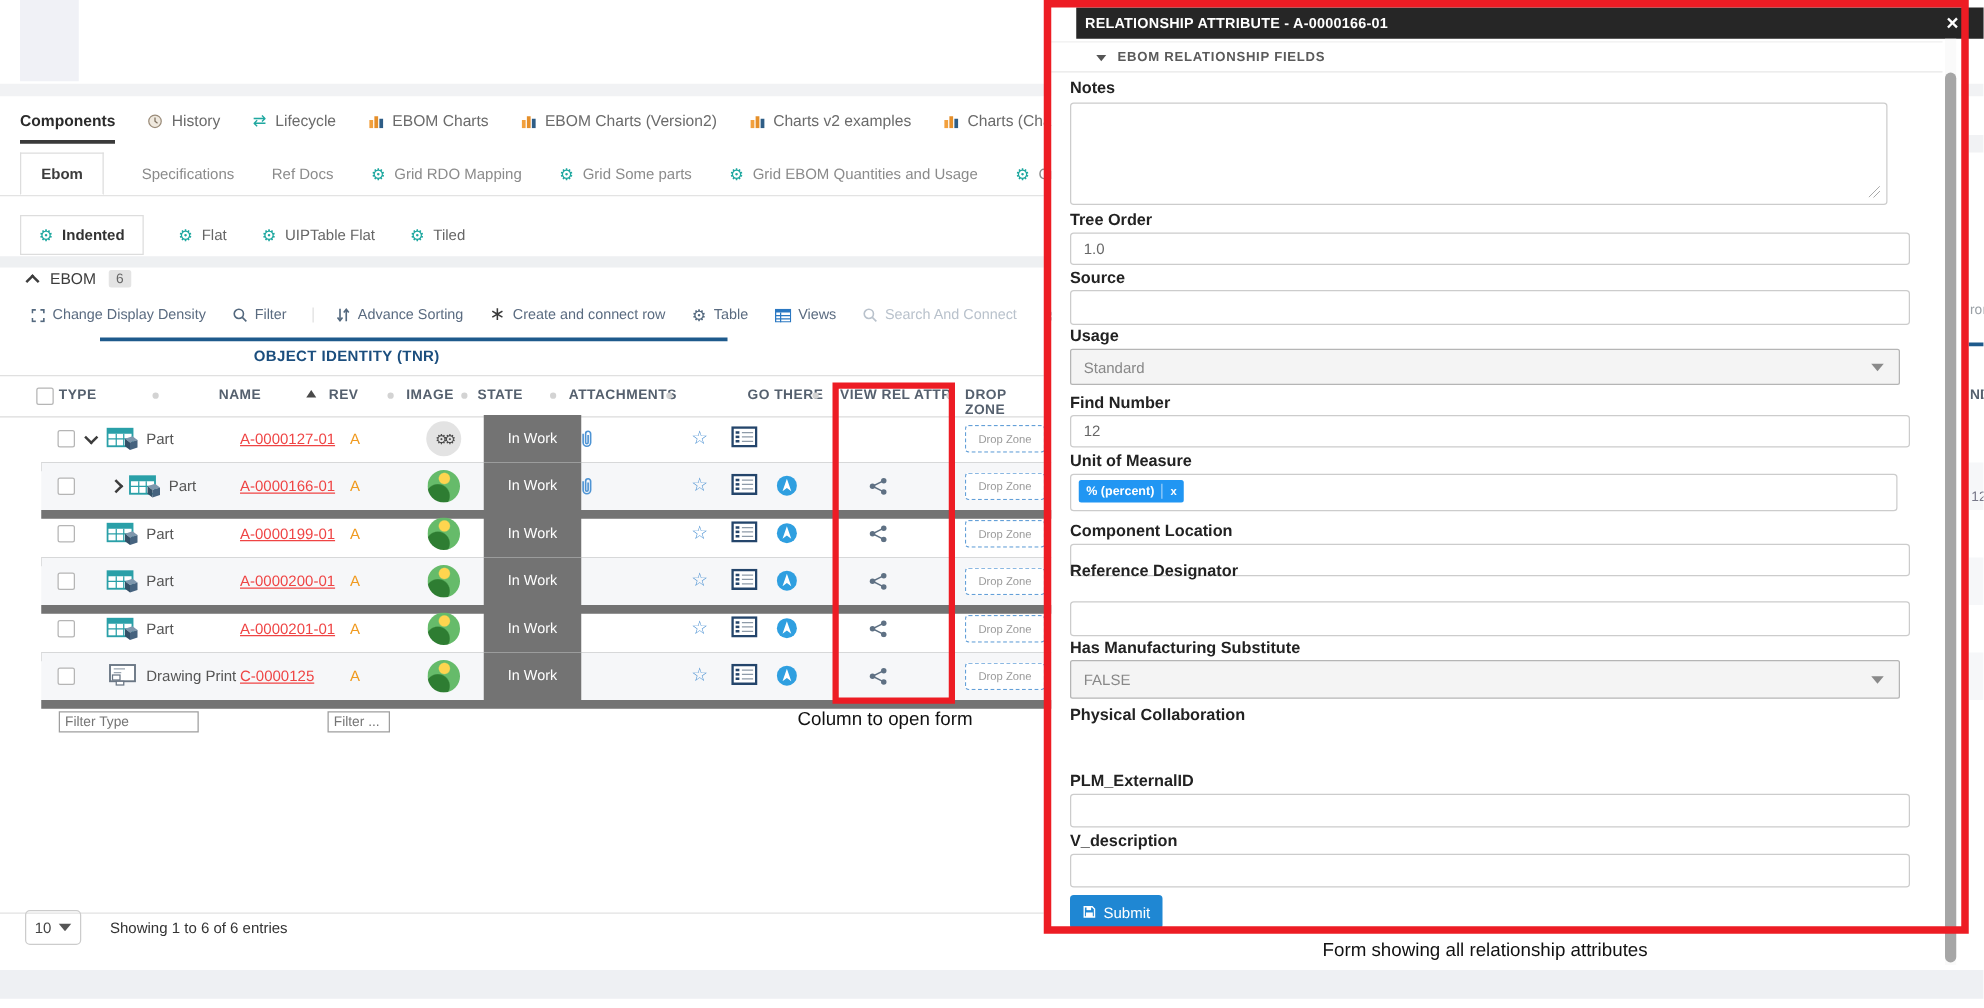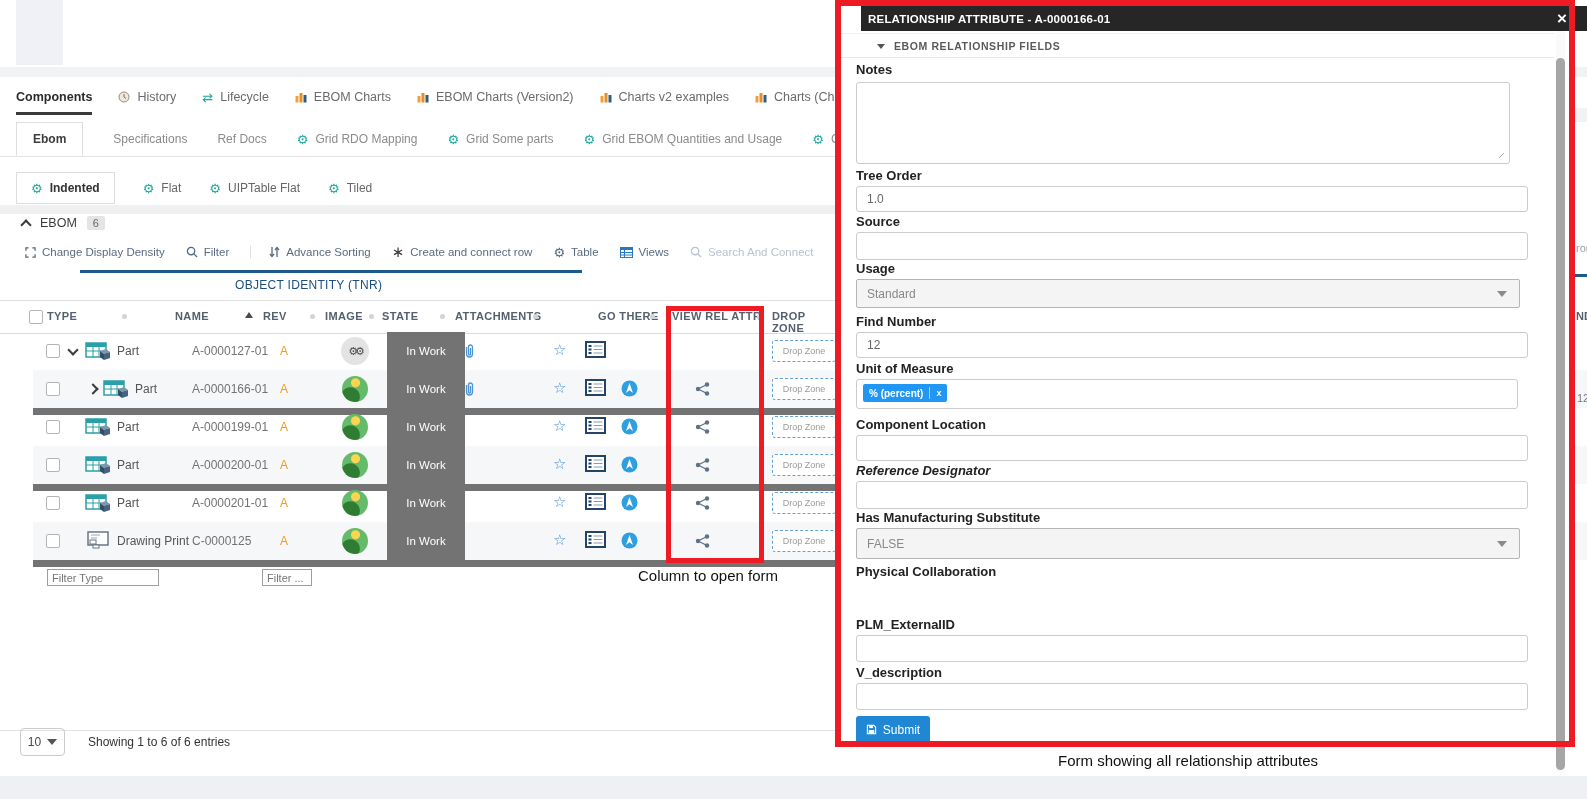--- a/index.html
+++ b/index.html
@@ -32,21 +32,21 @@
   .tri-up{display:inline-block;width:0;height:0;border-left:4px solid transparent;border-right:4px solid transparent;border-bottom:6px solid #4a4a4a;}
   .caret-dn{display:inline-block;width:0;height:0;border-left:5px solid transparent;border-right:5px solid transparent;border-top:6px solid #8a8a8a;}
   .sortdot{display:inline-block;width:5px;height:5px;border-radius:50%;background:#d3d3d3;}
   
   .hdr{position:absolute;left:0;width:835px;height:32px;border-top:1px solid #e0e0e0;border-bottom:1px solid #dcdcdc;background:#fff;}
   .hcell{position:absolute;top:9px;font-size:11px;font-weight:700;color:#55606e;letter-spacing:.4px;}
   .trow{position:absolute;left:33px;width:819px;height:38px;border-bottom:7px solid #737373;}
   .trow.alt{background:#f6f7f9;}
   .cbx{position:absolute;width:12px;height:12px;border:1px solid #b5b5b5;border-radius:2px;background:#fff;top:12px;}
   .tlabel{position:absolute;top:12px;font-size:12px;color:#555;}
-  .tname{position:absolute;top:12px;font-size:12px;color:#737373;cursor:pointer;}
+  .tname{position:absolute;top:12px;font-size:12px;color:#ef4444;cursor:pointer;text-decoration:underline;}
   .trev{position:absolute;top:12px;font-size:12px;color:#f09a1f;}
   .tstate{position:absolute;left:354px;top:0;width:78px;height:38px;background:#737373;color:#fff;
           font-size:11.5px;display:flex;align-items:center;justify-content:center;}
   .thumb-img{position:absolute;left:309px;top:6px;width:26px;height:26px;border-radius:50%;
      background:radial-gradient(circle at 52% 26%,#ffd54f 0 4px,rgba(0,0,0,0) 5px),
                 radial-gradient(circle at 32% 80%,#2e7d32 0 9px,rgba(0,0,0,0) 10px),#66bb6a;}
   .thumb-gears{position:absolute;left:308px;top:5px;width:28px;height:28px;border-radius:50%;background:#e3e3e3;
      color:#4a4a4a;font-size:11px;display:flex;align-items:center;justify-content:center;letter-spacing:-3px;}
   .rowicon{position:absolute;top:9px;}
   .dz{position:absolute;left:754px;top:8px;width:62px;height:20px;border:1px dashed #64a0d8;border-radius:3px;
@@ -261,21 +261,21 @@
       <span class="chev right navy" style="margin-top:1px;"></span>
       <span>Expand all</span>
       </div>
     <div class="titem">
       <span class="chev right navy" style="transform:rotate(135deg);margin-top:1px;"></span>
       <span>Collapse all</span>
       </div>
   </div>
 
   <div class="abs" style="left:80px;top:270px;width:502px;height:3px;background:#1e5a8c;"></div>
-  <div class="abs" style="left:203px;top:278px;font-size:12px;font-weight:400;color:#1b4e7e;letter-spacing:.3px;margin-left:32px;">OBJECT IDENTITY (TNR)</div>
+  <div class="abs" style="left:203px;top:278px;font-size:12px;font-weight:700;color:#1b4e7e;letter-spacing:.3px;">OBJECT IDENTITY (TNR)</div>
 
   <div class="hdr" style="top:300px;">
     <span class="cbx" style="left:29px;top:9px;"></span>
     <span class="hcell" style="left:47px;">TYPE</span>
     <span class="sortdot" style="position:absolute;left:122px;top:13px;"></span>
     <span class="hcell" style="left:175px;">NAME</span>
     <span class="tri-up" style="position:absolute;left:245px;top:11px;"></span>
     <span class="hcell" style="left:263px;">REV</span>
     <span class="sortdot" style="position:absolute;left:310px;top:13px;"></span>
     <span class="hcell" style="left:325px;">IMAGE</span>
@@ -589,21 +589,21 @@
     <span class="uomtag">
       <span>% (percent)</span>
       <span class="sep"></span>
       <span class="rm">x</span>
     </span>
   </div>
 
   <div class="flabel" style="top:417px;">Component Location</div>
   <input class="fin" style="top: 435px; height: 24px;" value="">
 
-  <div class="flabel" style="top:463px;font-style:italic;">Reference Designator</div>
+  <div class="flabel" style="top:449px;">Reference Designator</div>
   <input class="fin" style="top: 481px; height: 26px;" value="">
 
   <div class="flabel" style="top:510px;">Has Manufacturing Substitute</div>
   <div class="fsel" style="top:528px;height:29px;">
     <span class="val">FALSE</span>
     <span class="caret-dn"></span>
   </div>
 
   <div class="flabel" style="top:564px;">Physical Collaboration</div>
 

